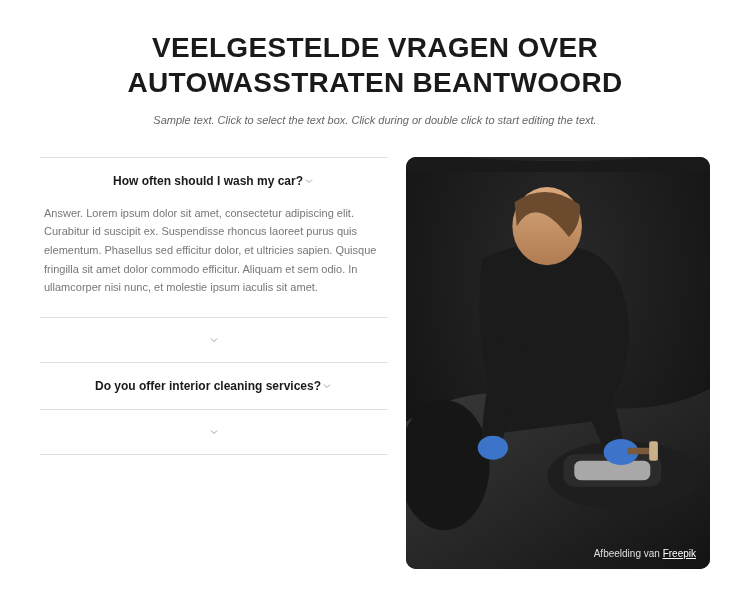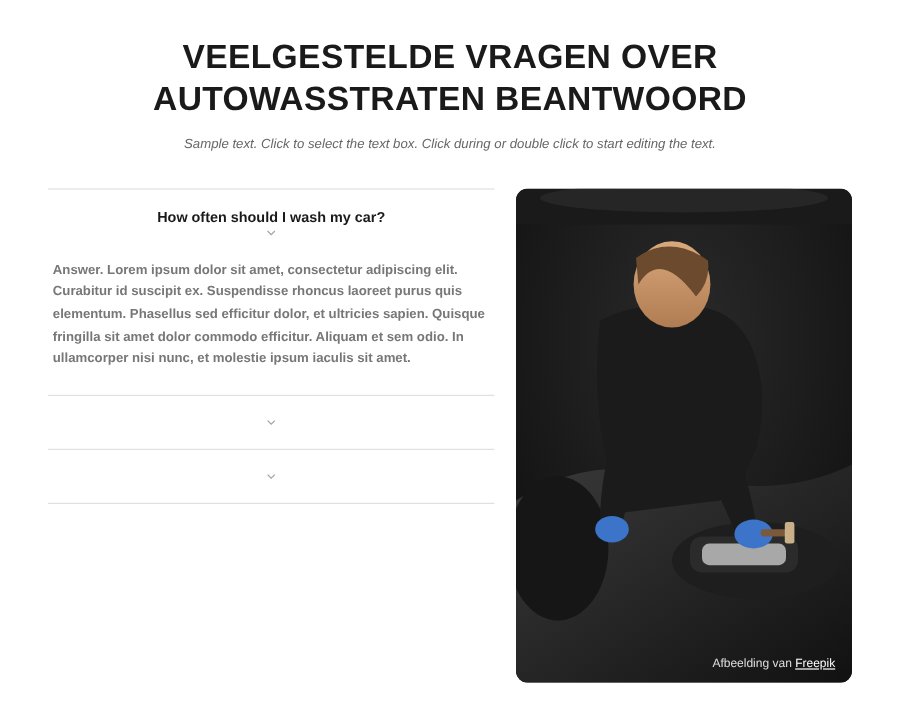--- a/index.html
+++ b/index.html
@@ -39,42 +39,40 @@
 }
 .faq-item:last-child {
   border-bottom: 1px solid #e0e0e0;
 }
 .faq-question {
   display: flex;
   justify-content: center;
   align-items: center;
   padding: 16px 4px;
   cursor: pointer;
-  flex-direction: column;
 }
 .faq-question-text {
   font-size: 12px;
   font-weight: 700;
   color: #1a1a1a;
 }
 .chevron {
   width: 12px;
   height: 12px;
   opacity: 0.45;
   flex-shrink: 0;
 }
 .faq-answer {
   font-size: 11px;
   line-height: 1.7;
   color: #777;
   padding: 0 4px 20px 4px;
-  font-weight: bold;
 }
 .image-panel {
-  width: 280px;
+  width: 304px;
   flex-shrink: 0;
   position: relative;
   border-radius: 10px;
   overflow: hidden;
   height: 412px;
 }
 .image-svg {
   display: block;
   width: 100%;
   height: 100%;
@@ -115,20 +113,28 @@
 
     <div class="faq-item">
       <div class="faq-question">
         <svg class="chevron" viewBox="0 0 24 24" fill="none" stroke="#333" stroke-width="2">
             <polyline points="6 9 12 15 18 9"></polyline>
           </svg>
       </div>
     </div>
 
 
+    <div class="faq-item">
+      <div class="faq-question">
+        <span class="faq-question-text">Do you offer interior cleaning services?</span>
+        <svg class="chevron" viewBox="0 0 24 24" fill="none" stroke="#333" stroke-width="2">
+            <polyline points="6 9 12 15 18 9"></polyline>
+          </svg>
+      </div>
+    </div>
 
     <div class="faq-item">
       <div class="faq-question">
         <svg class="chevron" viewBox="0 0 24 24" fill="none" stroke="#333" stroke-width="2">
             <polyline points="6 9 12 15 18 9"></polyline>
           </svg>
       </div>
     </div>
 
   </div>

